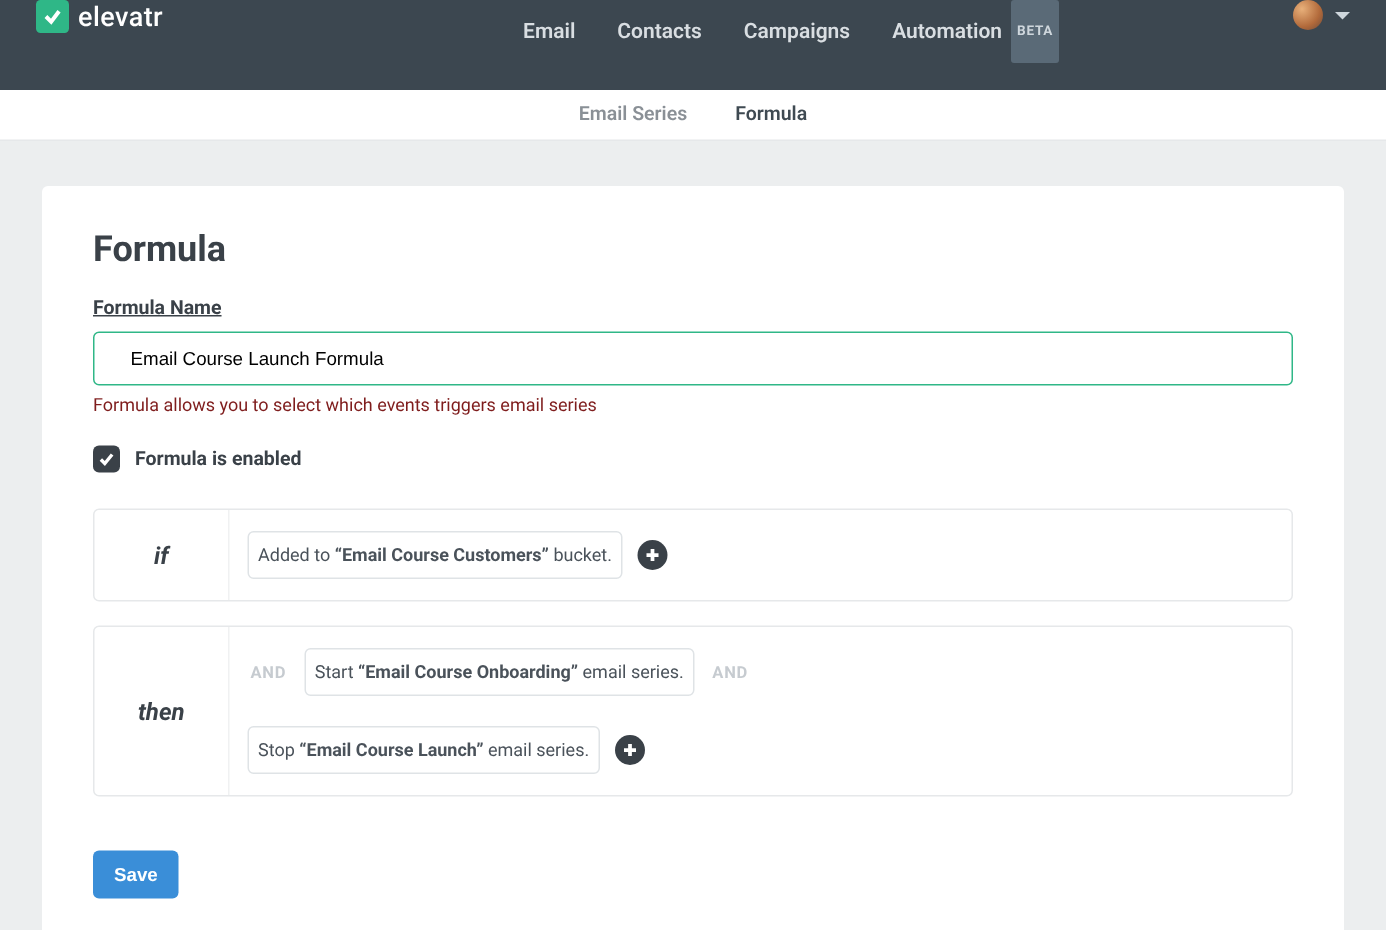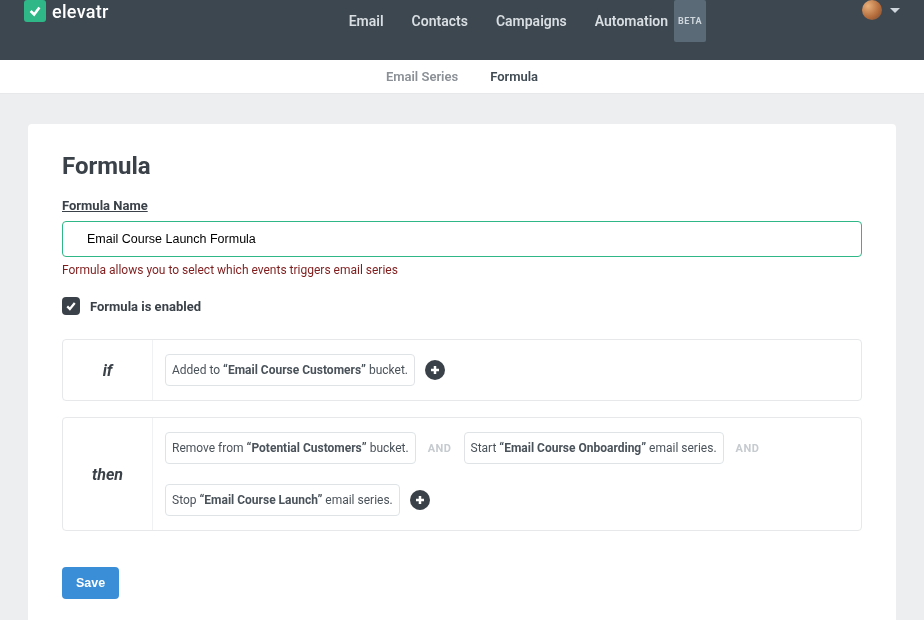--- a/index.html
+++ b/index.html
@@ -224,23 +224,20 @@
               <line x1="1" y1="5" x2="9" y2="5"></line>
             </svg>
         </span>
       </div>
     </div>
 
     
     <div class="rule-block">
       <div class="rule-head">then</div>
       <div class="rule-body">
-        <span class="chip">
-          <span>Remove from </span><b>“Potential Customers”</b><span> bucket.</span>
-        </span>
         <span class="and-sep">AND</span>
         <span class="chip">
           <span>Start </span><b>“Email Course Onboarding”</b><span> email series.</span>
         </span>
         <span class="and-sep">AND</span>
 
         <div style="flex-basis:100%; height:0;"></div>
         <span class="chip">
           <span>Stop </span><b>“Email Course Launch”</b><span> email series.</span>
         </span>

